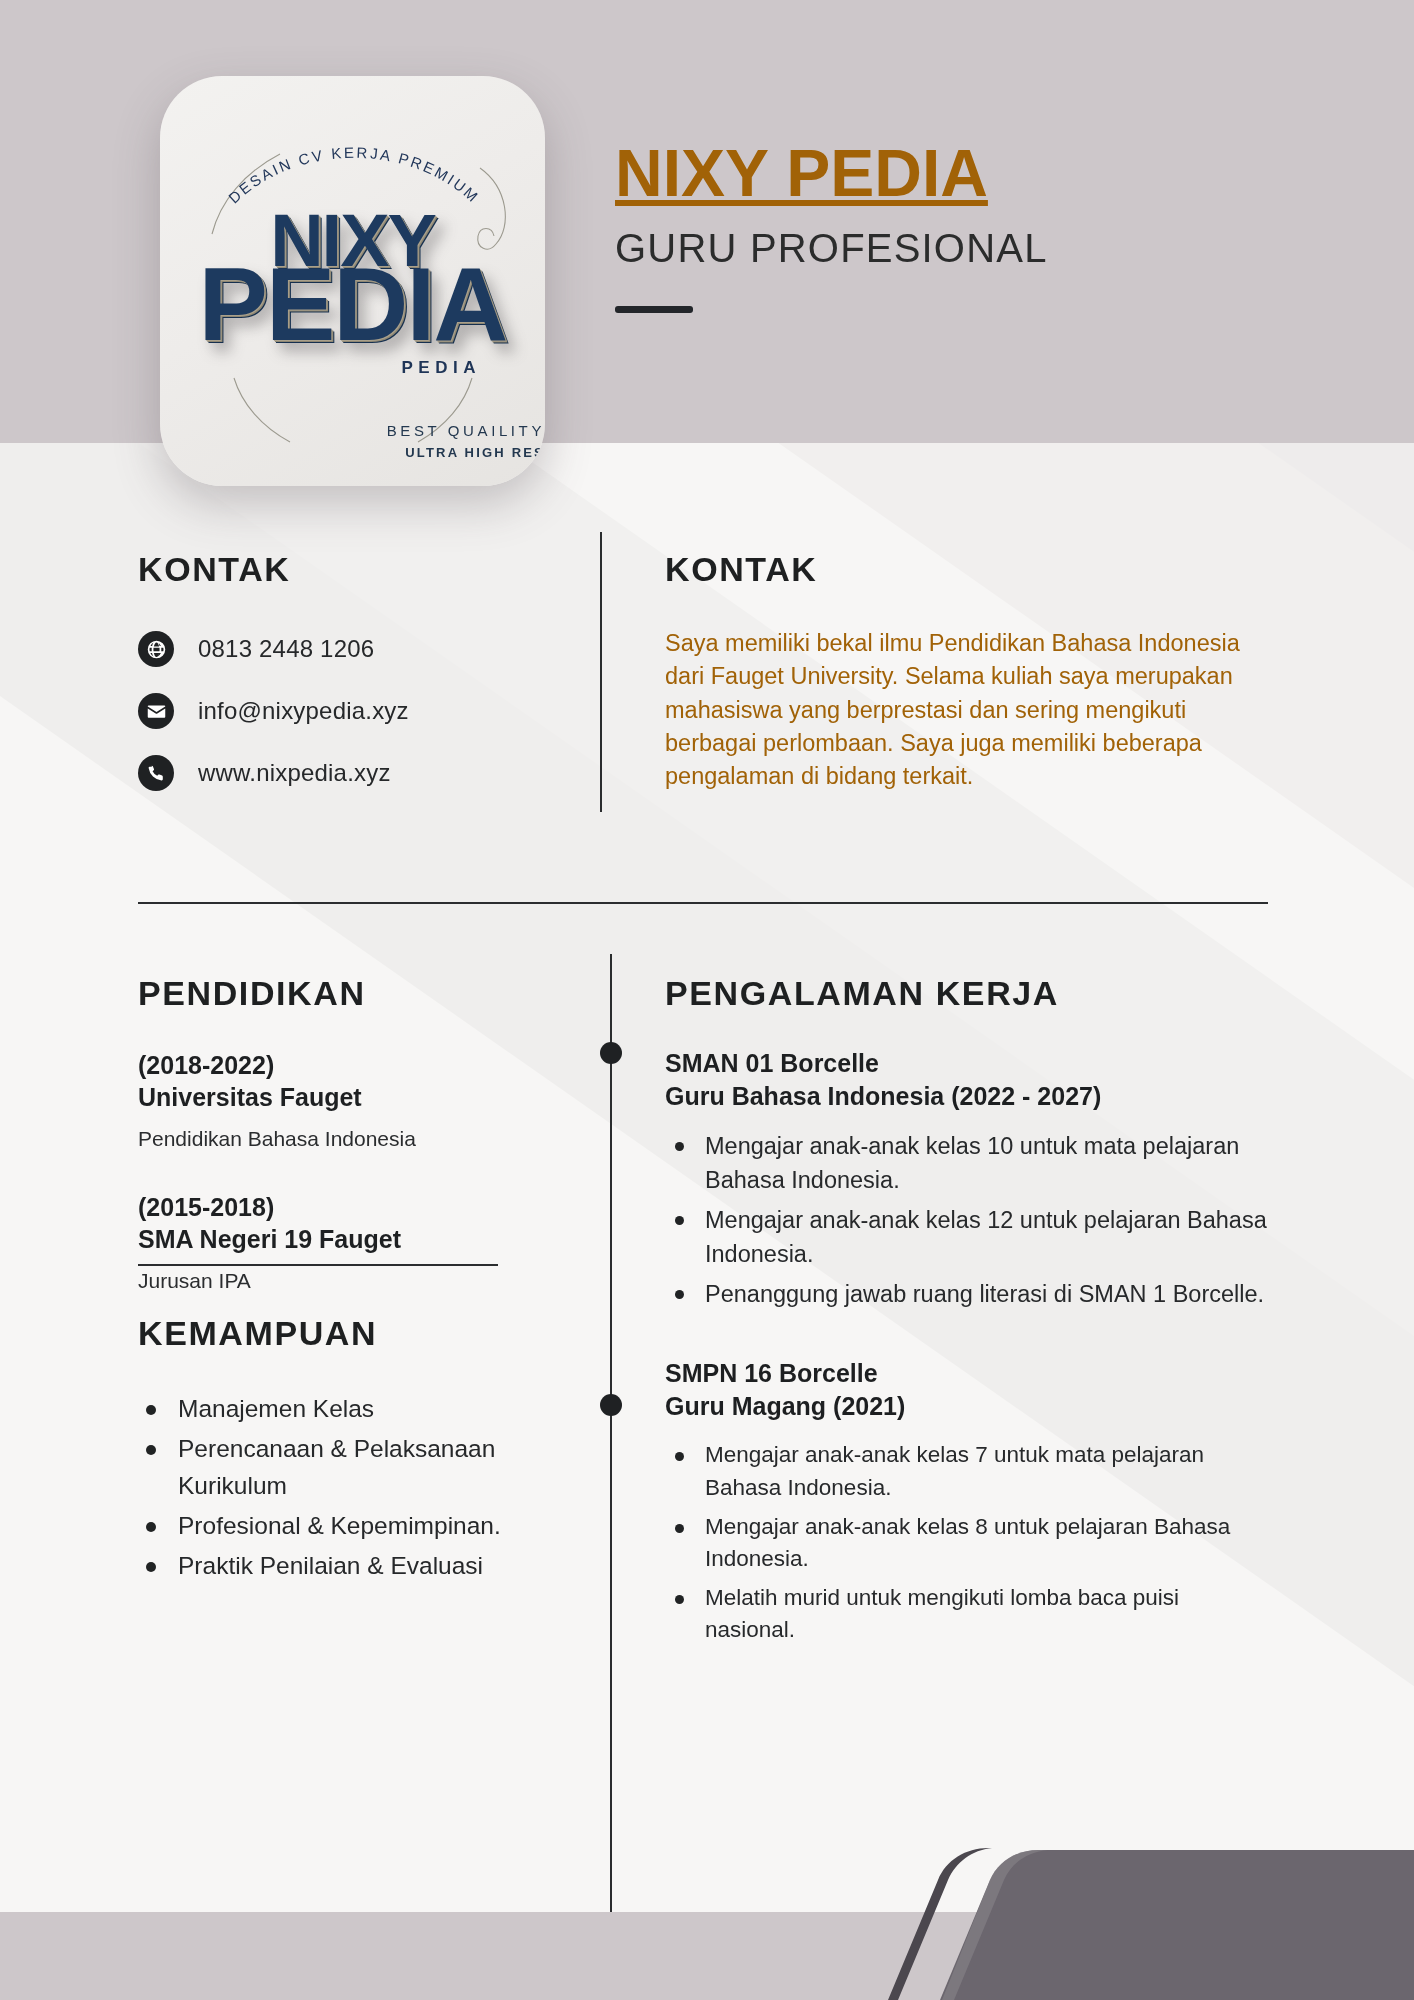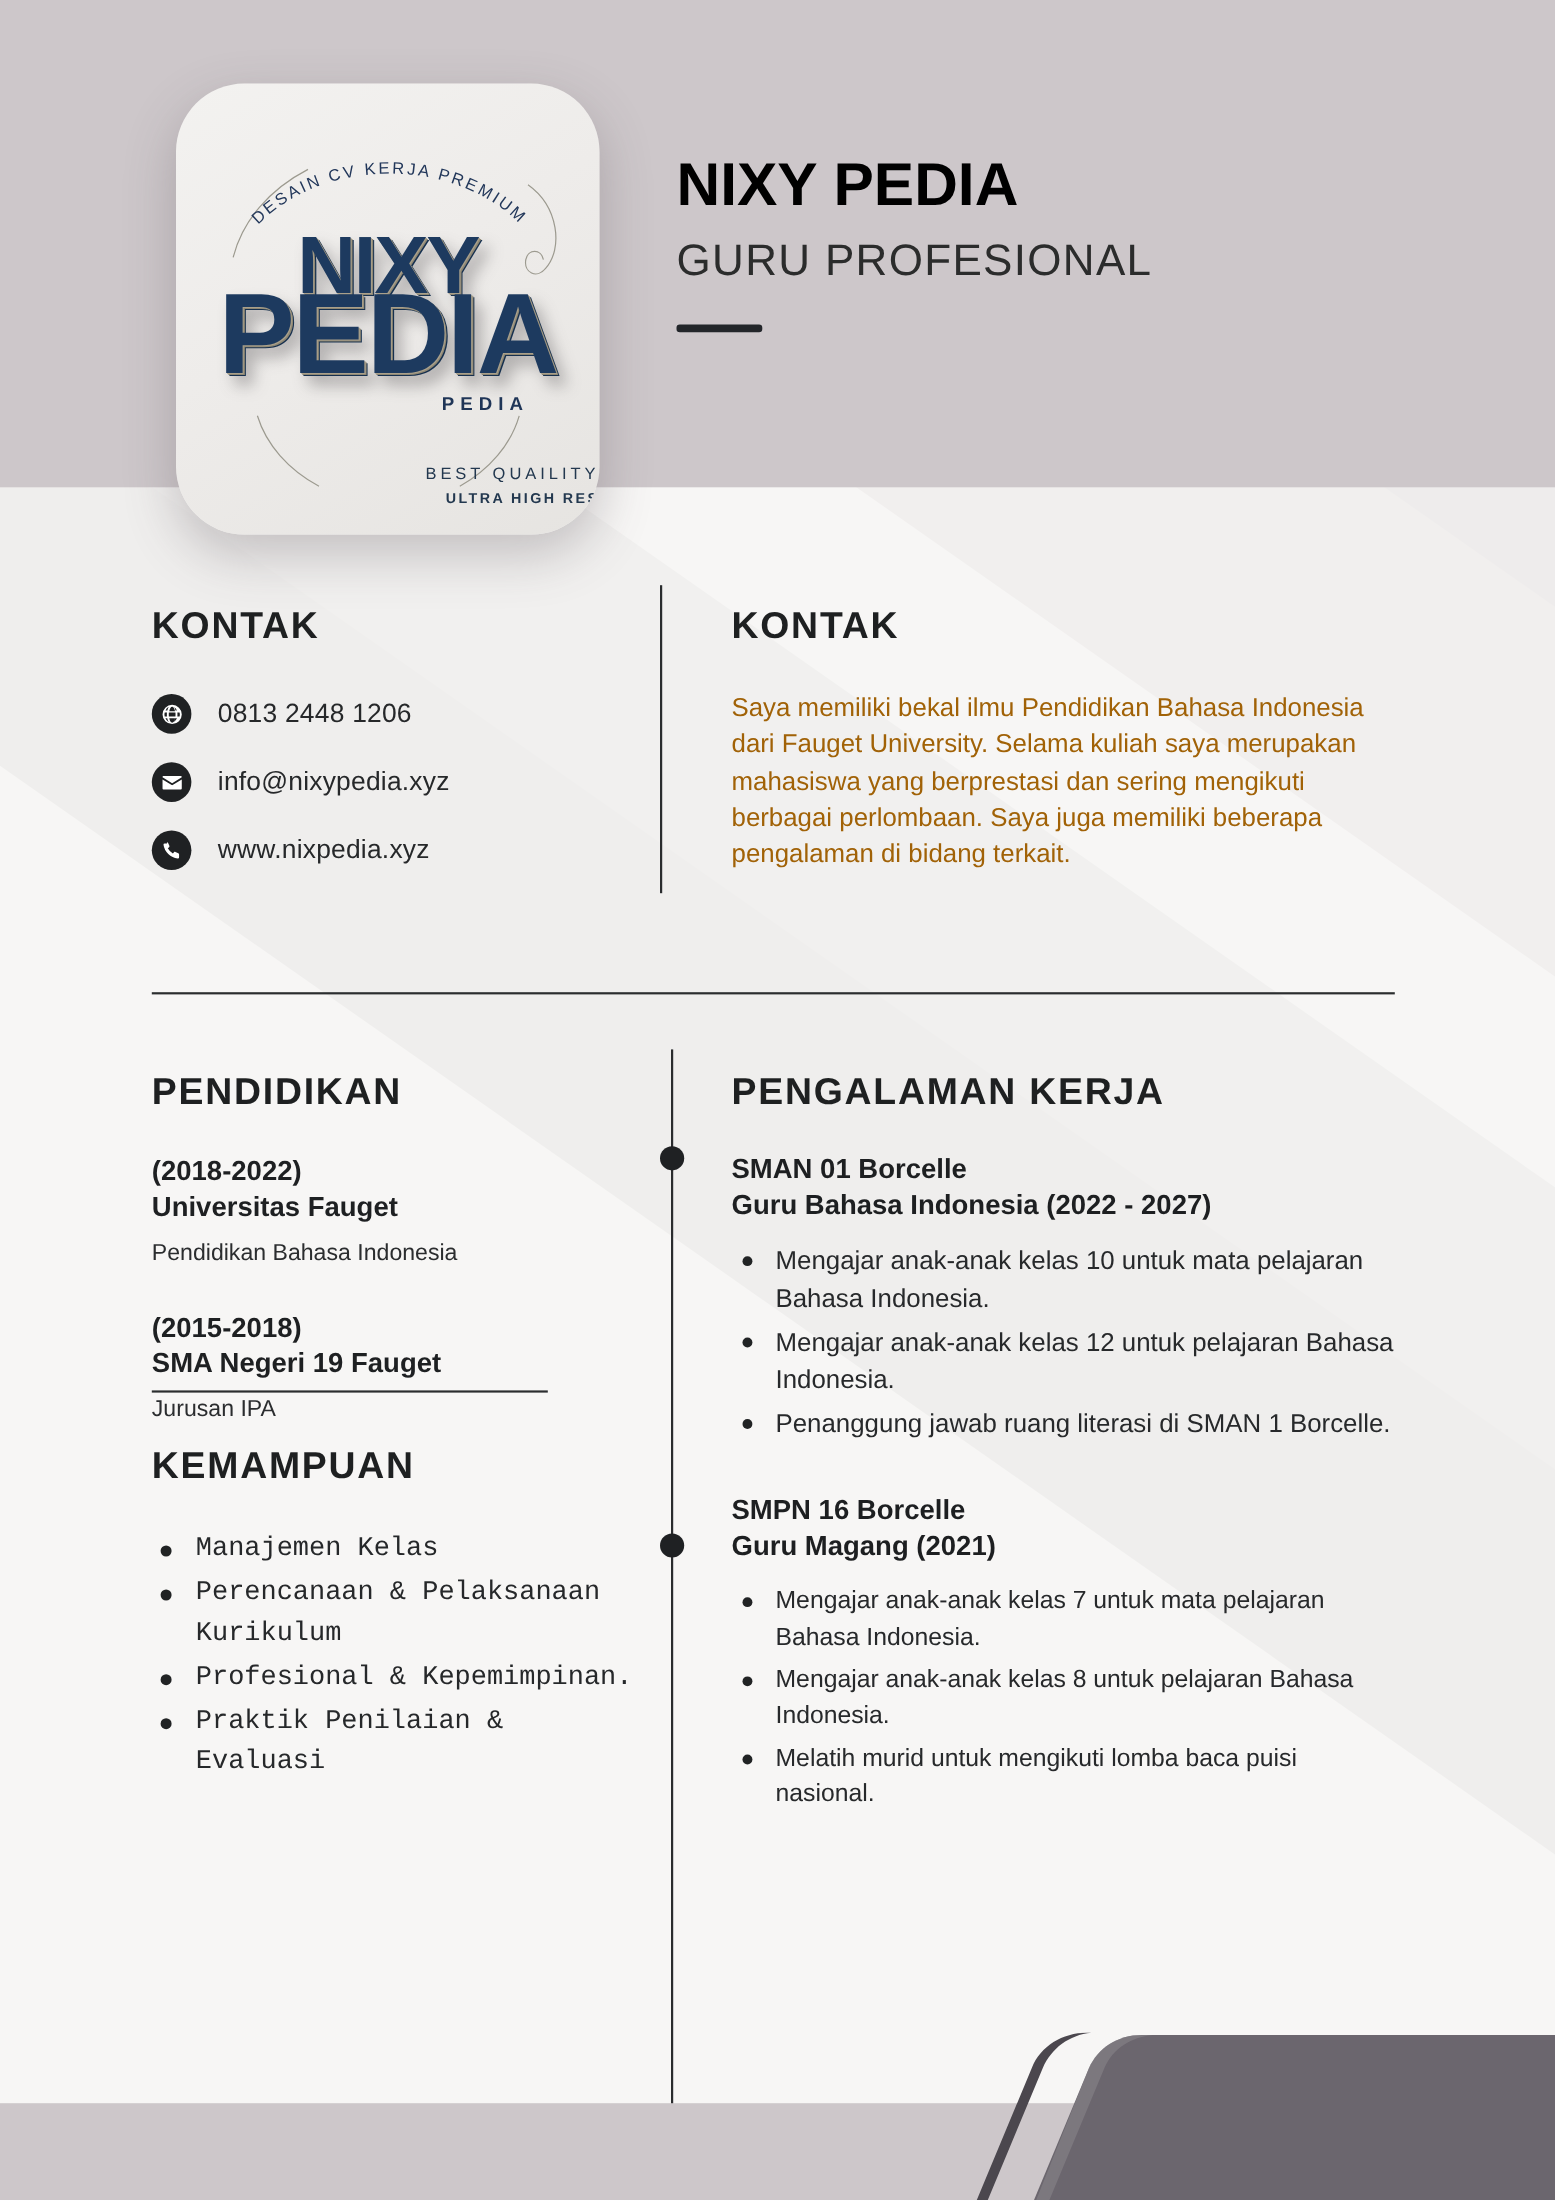--- a/index.html
+++ b/index.html
@@ -122,26 +122,27 @@
   }
 
   
   .header-title-wrap {
     position: absolute;
     left: 615px;
     top: 140px;
     z-index: 4;
   }
   .brand-name {
-    font-size: 55px;
+    font-size: 66px;
     font-weight: 700;
     letter-spacing: 0px;
-    color: #000000;
+    color: #a16207;
     line-height: 1;
     font-family: "Liberation Sans", sans-serif;
+    text-decoration: underline;
   }
   .brand-role {
     font-size: 40px;
     font-weight: 400;
     letter-spacing: 1.2px;
     color: #2b2c2c;
     margin-top: 22px;
     line-height: 1;
   }
   .brand-dash {
@@ -261,21 +262,21 @@
     position: absolute;
     left: 138px;
     top: 810px;
     width: 360px;
     height: 2px;
     background: #2b2d2f;
   }
 
   
   .kemampuan { position: absolute; left: 138px; top: 860px; width: 440px; }
-  .skill-list { margin-top: 38px; list-style: none; font-family: Liberation Mono, monospace; }
+  .skill-list { margin-top: 38px; list-style: none; }
   .skill-list li {
     position: relative;
     font-size: 24.5px;
     line-height: 1.48;
     color: #26282a;
     padding-left: 40px;
     margin-bottom: 4px;
   }
   .skill-list li::before {
     content: "";

